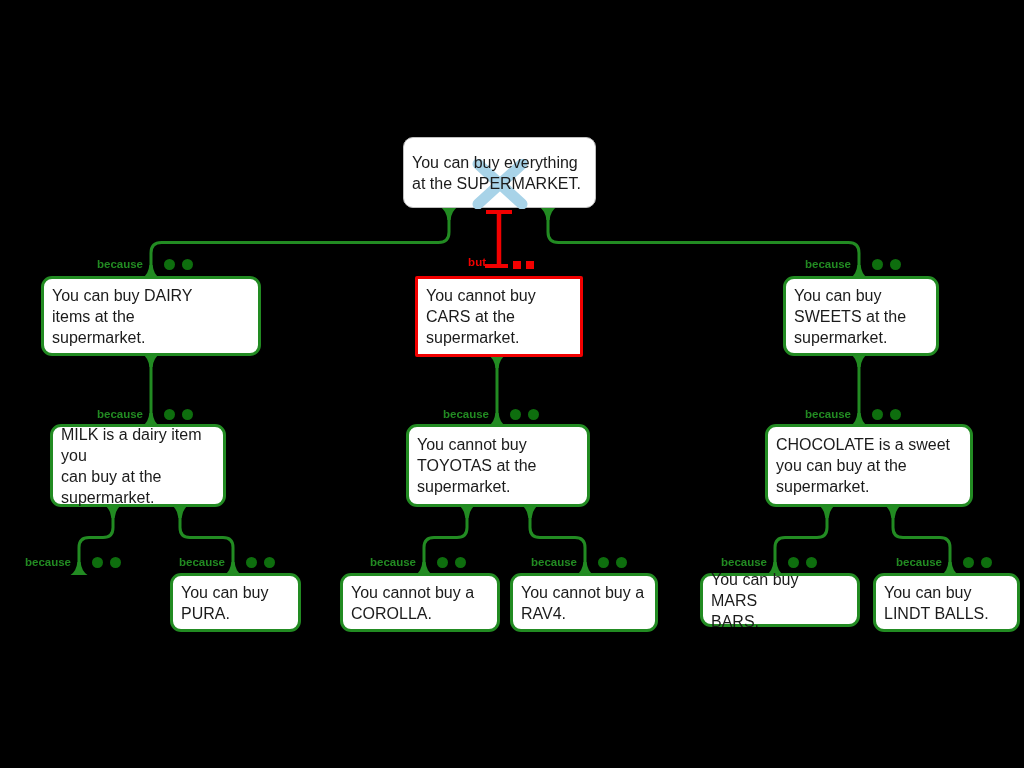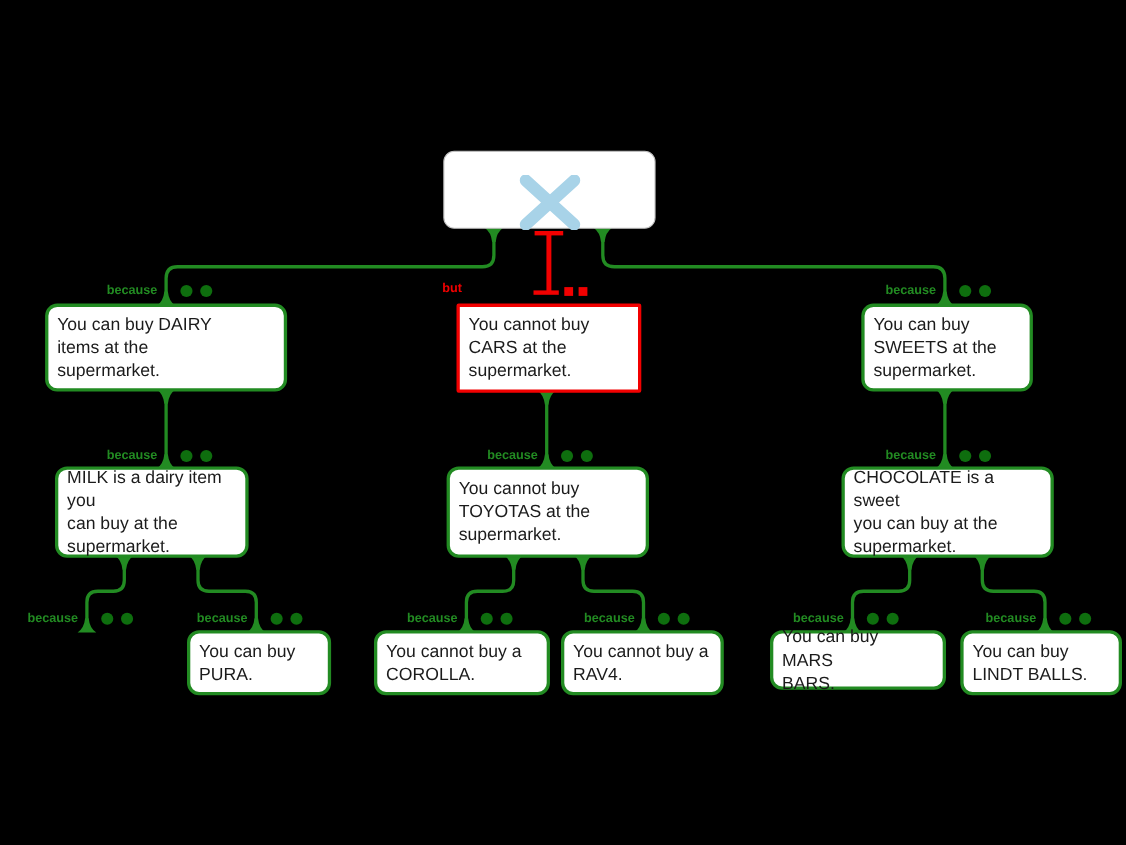--- a/index.html
+++ b/index.html
@@ -9,21 +9,21 @@
   .node{position:absolute;box-sizing:border-box;background:#fff;
         border:3px solid #228b22;border-radius:11px;
         display:flex;align-items:center;
         padding:2px 8px;font-size:16px;line-height:21px;color:#1b1b1b;}
   .node-text{white-space:pre-line;position:relative;z-index:1;}
   .node.objection{border-color:#f20000;border-radius:2px;}
   .node.rootnode{border:1.5px solid #bfbfbf;border-radius:10px;}
   .xmark{position:absolute;z-index:0;}
   .edge-label{position:absolute;width:150px;text-align:right;
               font-weight:bold;font-size:11.5px;line-height:13px;color:#228b22;}
-  .edge-label.red{color:#f20000;text-align:center;}
+  .edge-label.red{color:#f20000;}
   .dots{position:absolute;display:flex;gap:7px;}
   .dot{width:11px;height:11px;border-radius:50%;background:#0e6e0e;}
   .sqs{position:absolute;display:flex;gap:5px;}
   .sq{width:8px;height:8px;background:#f20000;}
 </style>
 </head>
 <body>
 
 <div id="stage">
 
@@ -132,20 +132,22 @@
   <div class="dots" style="left:963px;top:557px">
       <span class="dot"></span>
       <span class="dot"></span>
     </div>
 
   <div class="node rootnode" style="left:403px;top:137px;width:193px;height:71px">
     <svg class="xmark" style="left:68px;top:21px" width="56" height="50" viewBox="0 0 56 50">
       <line x1="6" y1="5" x2="50" y2="45" stroke="#a8d3e8" stroke-width="11" stroke-linecap="round"></line>
       <line x1="50" y1="5" x2="6" y2="45" stroke="#a8d3e8" stroke-width="11" stroke-linecap="round"></line>
     </svg>
+    <span class="node-text">You can buy everything
+at the SUPERMARKET.</span>
   </div>
 
   <div class="node" style="left:41px;top:276px;width:220px;height:80px">
     <span class="node-text">You can buy DAIRY
 items at the
 supermarket.</span>
   </div>
   <div class="node objection" style="left:415px;top:276px;width:168px;height:81px">
     <span class="node-text">You cannot buy
 CARS at the
@@ -160,21 +162,21 @@
   <div class="node" style="left:50px;top:424px;width:176px;height:83px">
     <span class="node-text">MILK is a dairy item you
 can buy at the
 supermarket.</span>
   </div>
   <div class="node" style="left:406px;top:424px;width:184px;height:83px">
     <span class="node-text">You cannot buy
 TOYOTAS at the
 supermarket.</span>
   </div>
-  <div class="node" style="left:765px;top:424px;width:193px;height:83px">
+  <div class="node" style="left:765px;top:424px;width:208px;height:83px">
     <span class="node-text">CHOCOLATE is a sweet
 you can buy at the
 supermarket.</span>
   </div>
 
   <div class="node" style="left:170px;top:573px;width:131px;height:59px">
     <span class="node-text">You can buy
 PURA.</span>
   </div>
   <div class="node" style="left:340px;top:573px;width:160px;height:59px">

